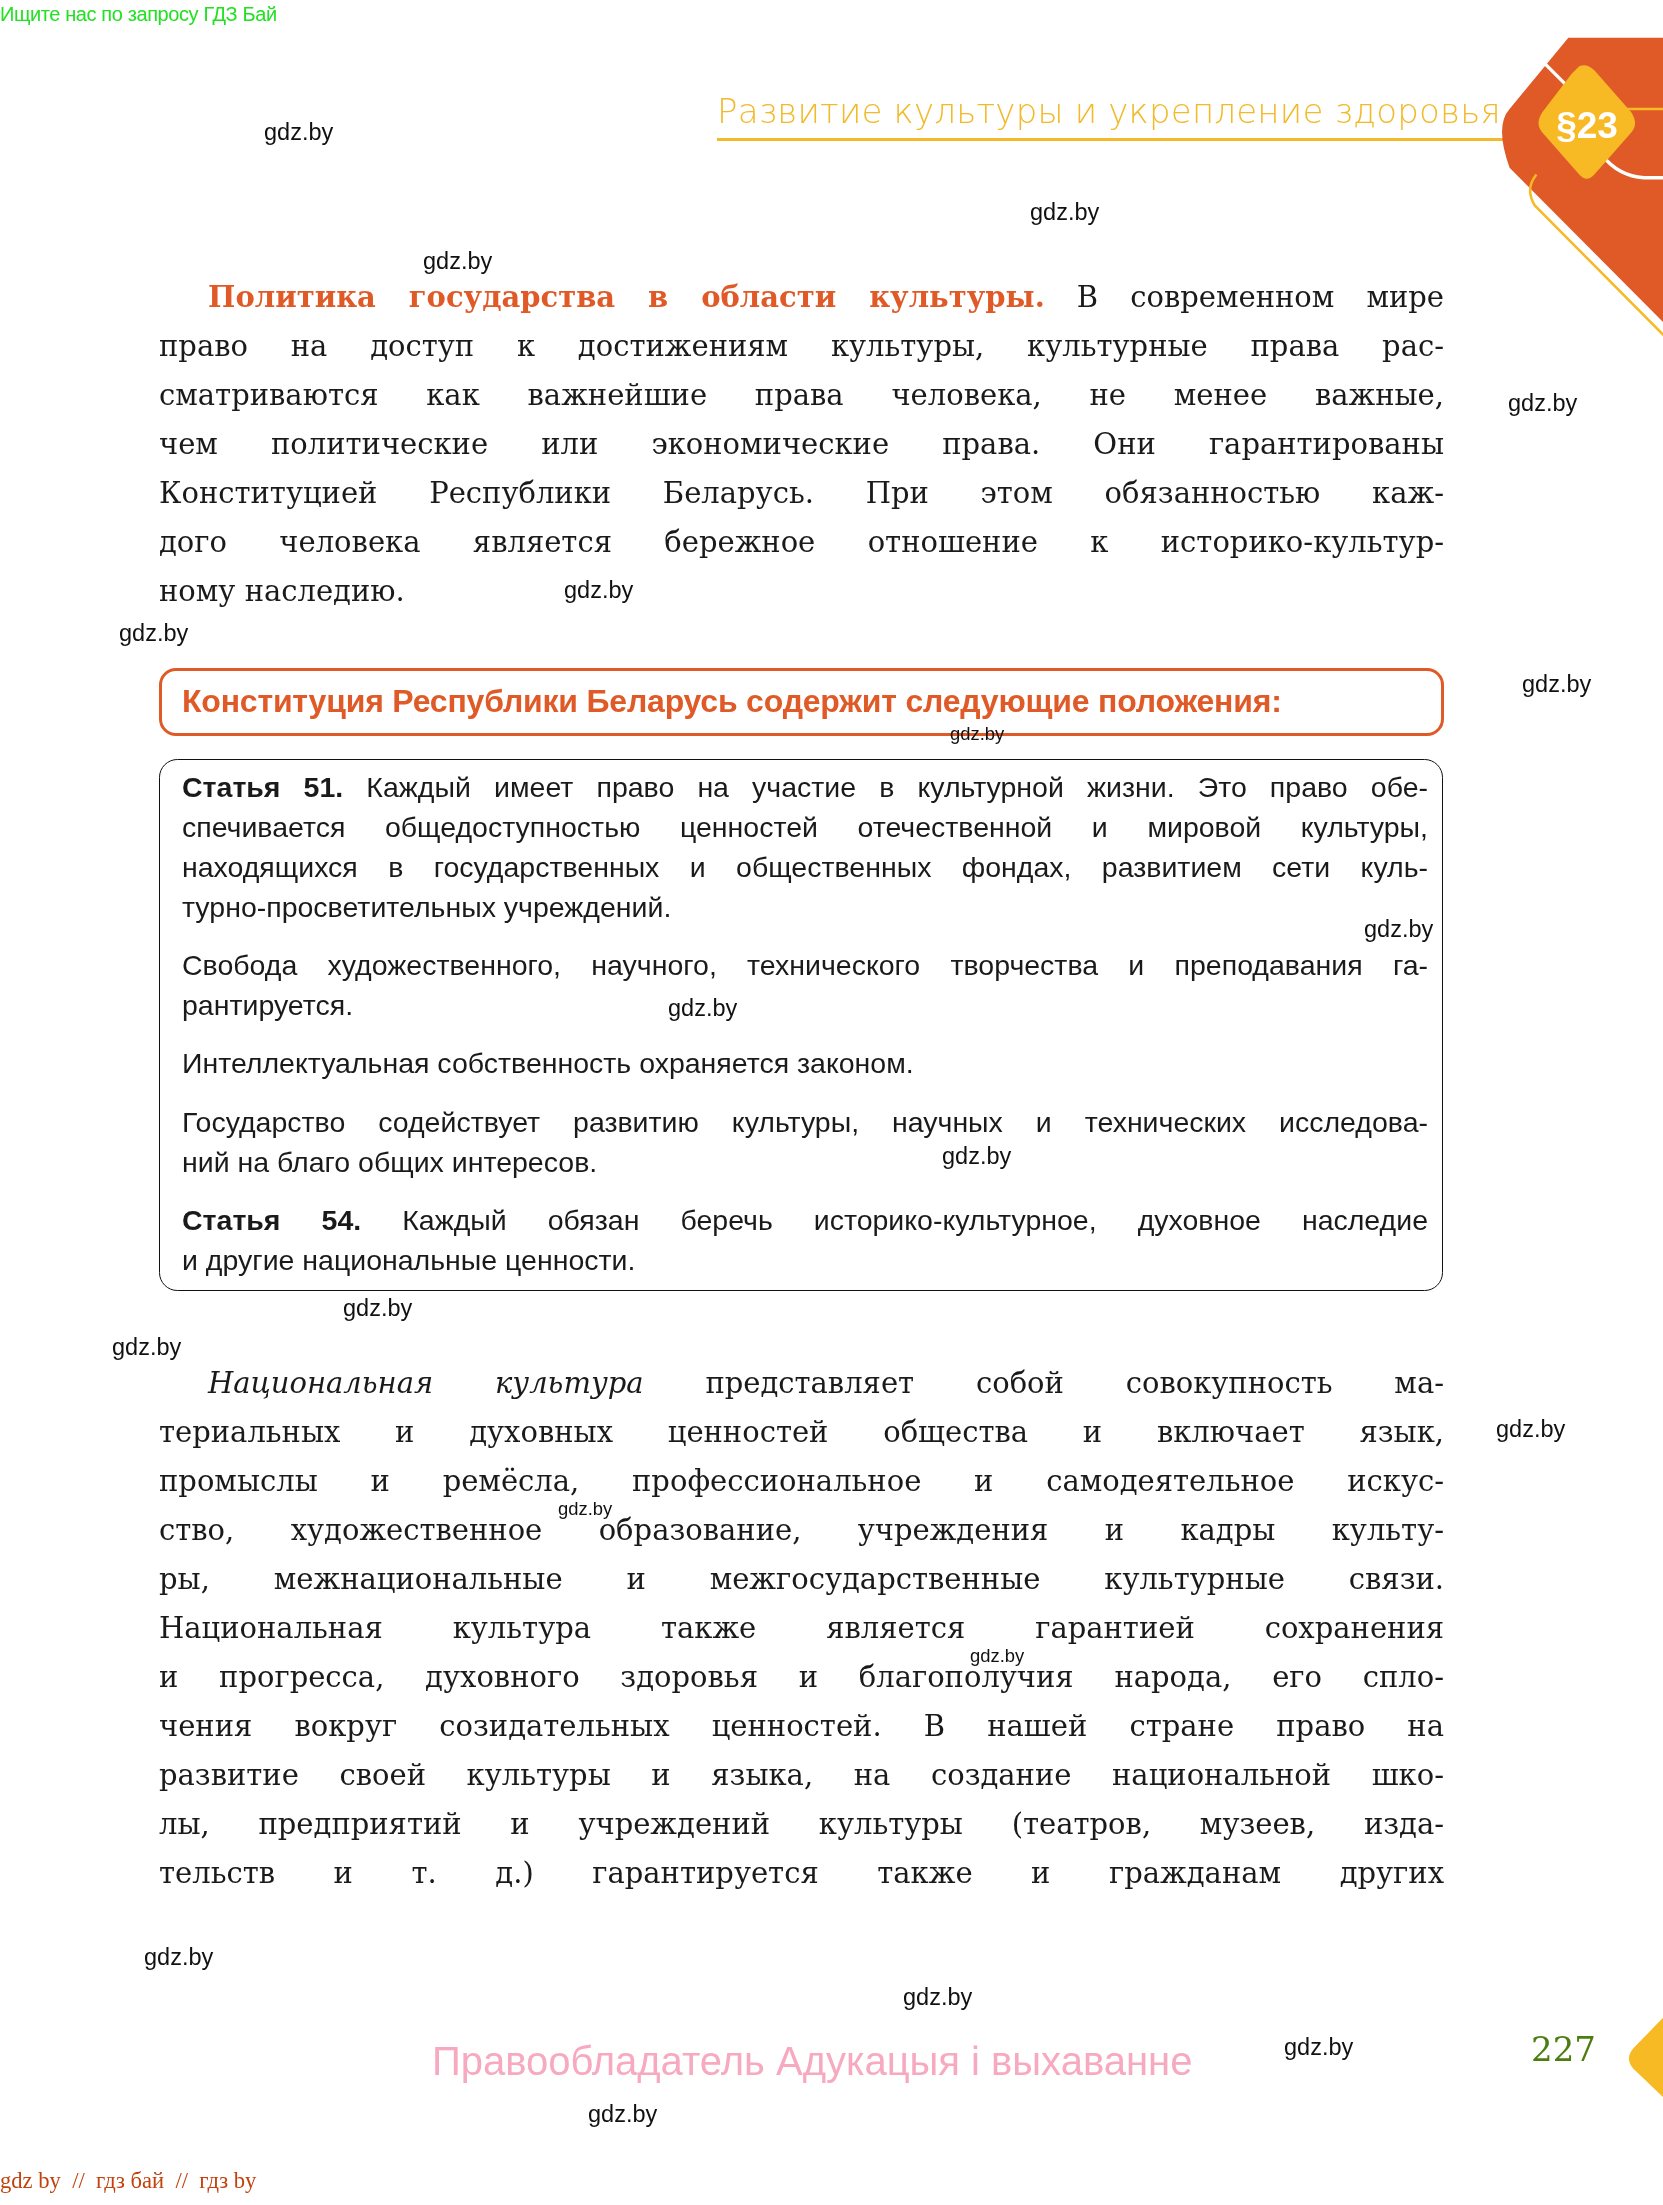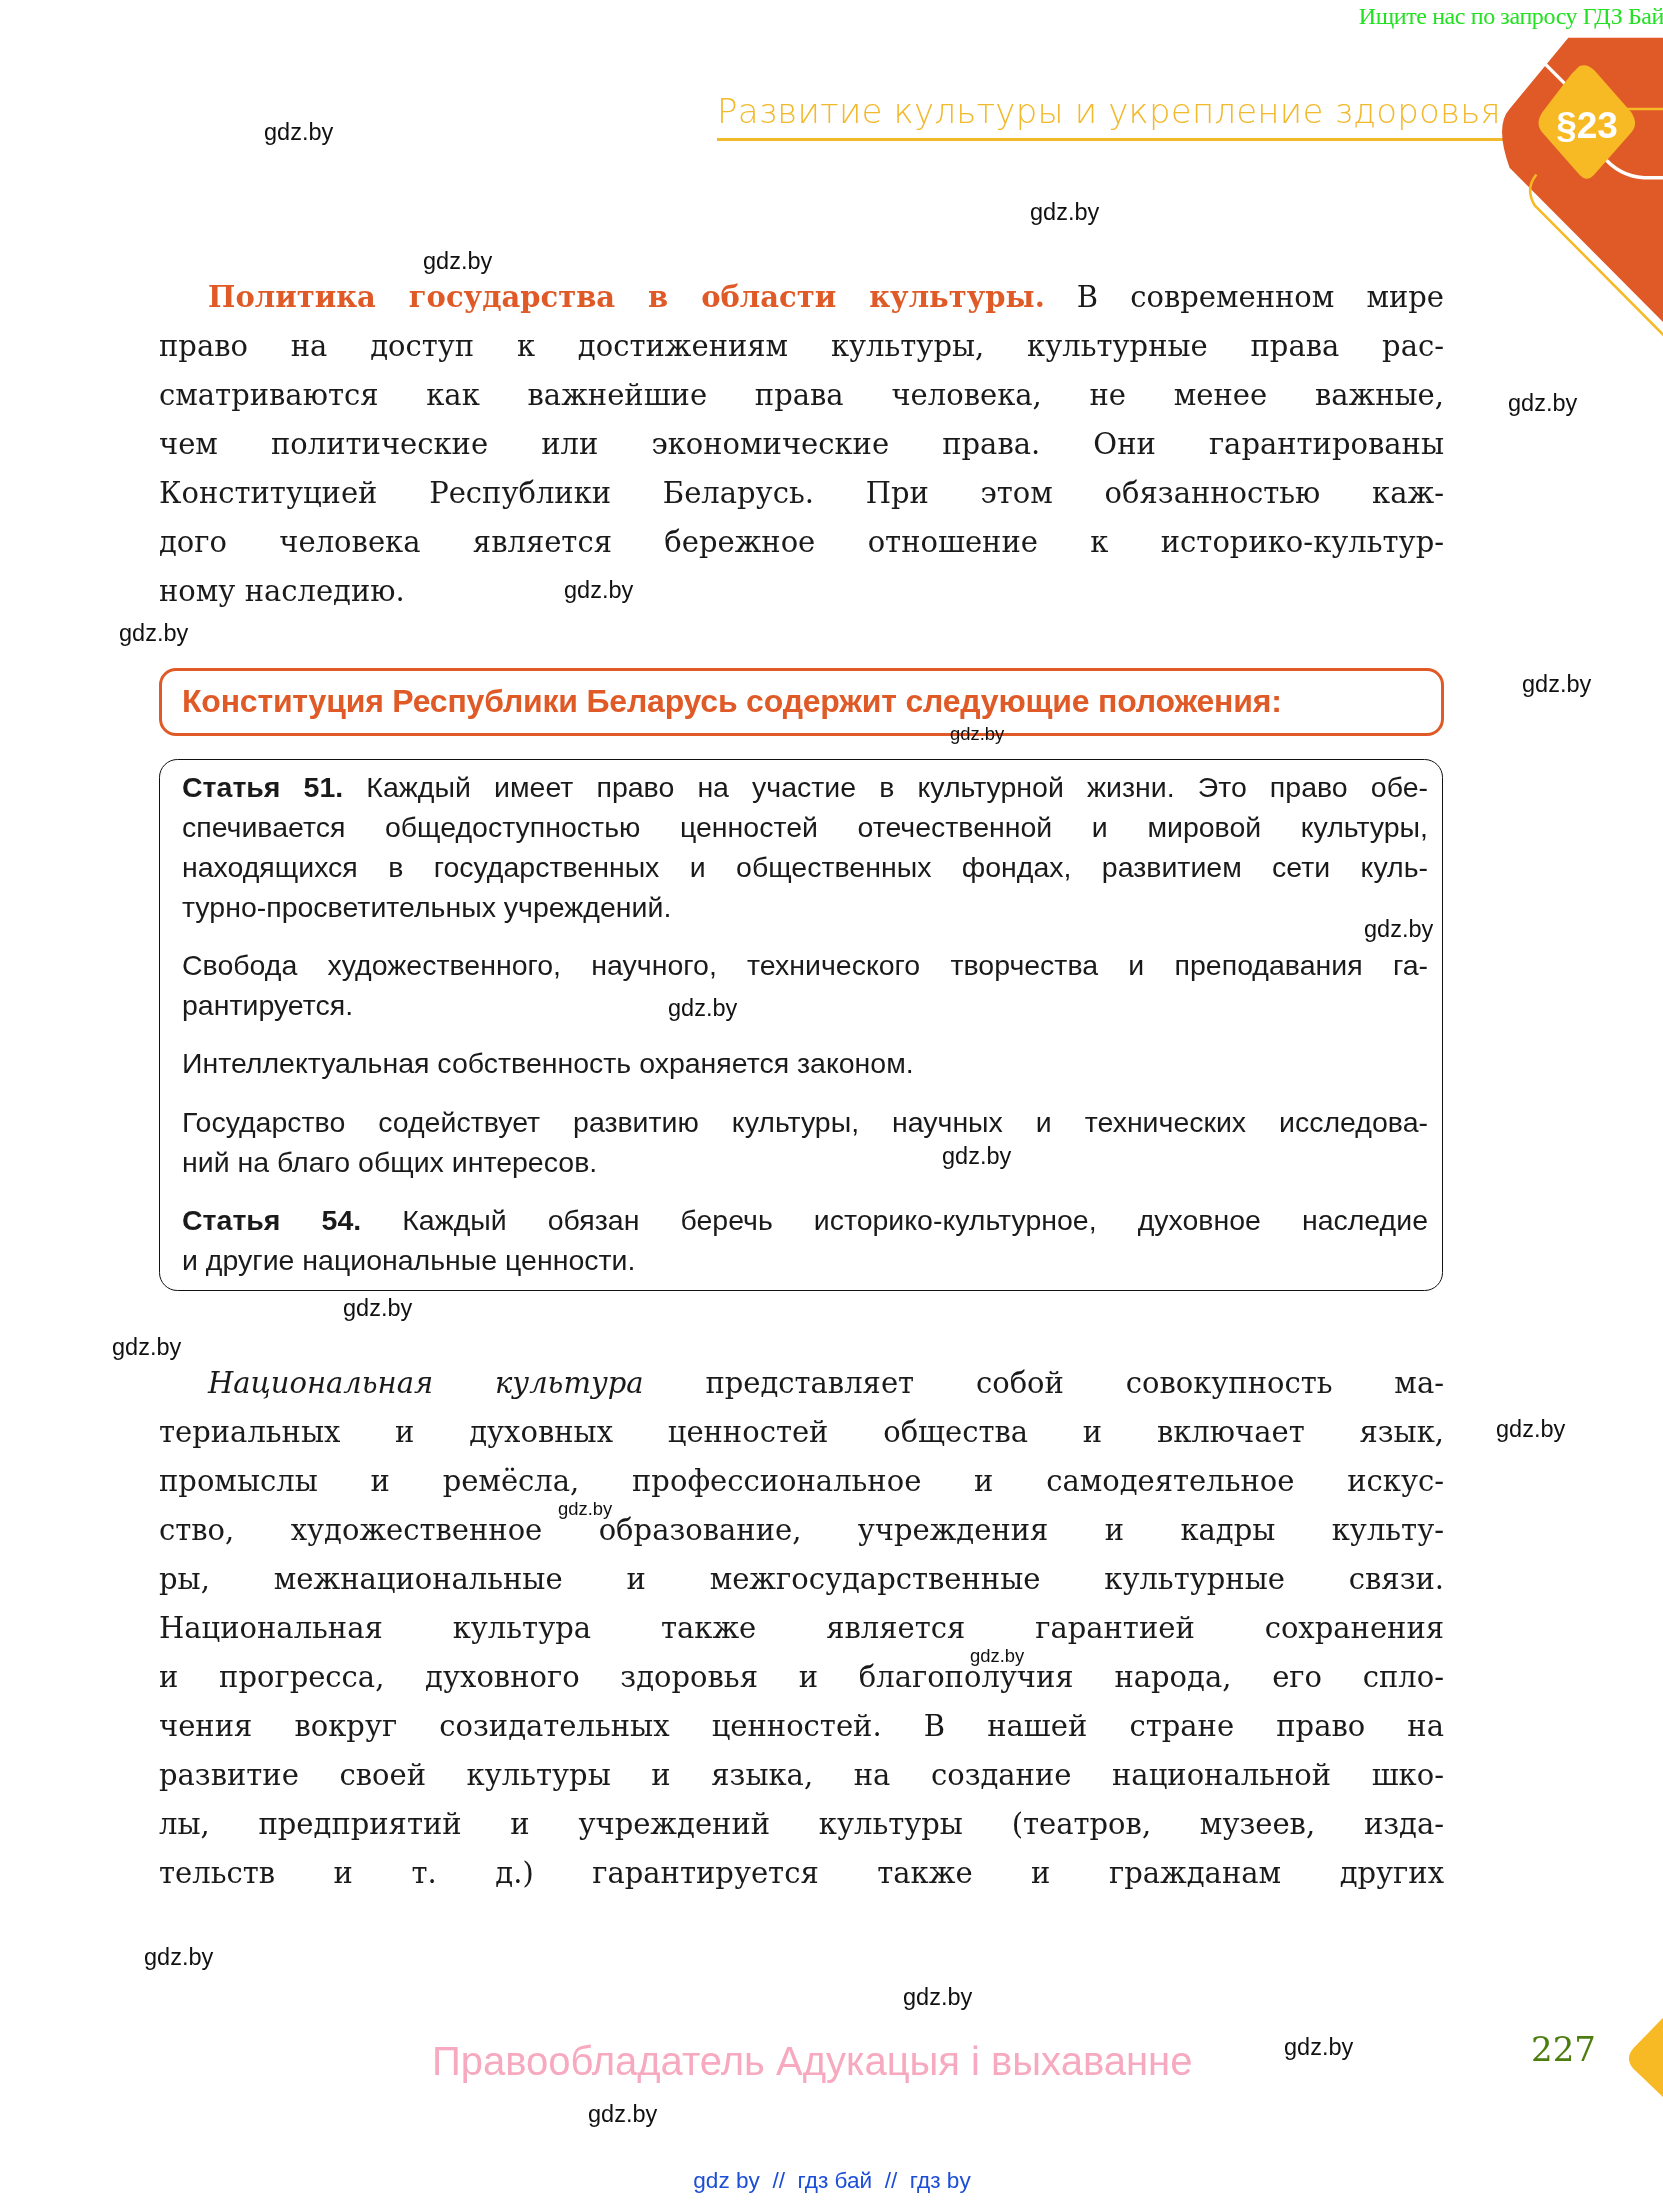--- a/index.html
+++ b/index.html
@@ -1,19 +1,19 @@
 <!DOCTYPE html>
 <html style="font-size:13.4px"><head>
 <meta charset="utf-8">
 <style>
   html, body { margin: 0; padding: 0; background: #ffffff; }
   body { width: 1664px; height: 2205px; position: relative; overflow: hidden; font-family: "Liberation Sans", sans-serif; color: #111; }
   .abs { position: absolute; }
 
-  .top-search { left: 0; width: 1664px; top: 3.4px; text-align: right; color: #22e022; font-family: Liberation Serif, serif; font-size: 24px; letter-spacing: -0.4px; }
+  .top-search { left: 0; width: 1664px; top: 3.4px; text-align: left; color: #22e022; font-family: Liberation Sans, sans-serif; font-size: 20px; letter-spacing: -0.4px; }
 
   .running-head { left: 717px; top: 91px; font-size: 34px; color: #f2b92a; font-family: "DejaVu Sans", sans-serif; font-weight: 300; letter-spacing: 0.2px; white-space: nowrap; }
   .running-rule { left: 717px; top: 138px; width: 788px; height: 3.4px; background: #f2b92a; }
 
   .badge-wrap { left: 1476px; top: 25px; width: 188px; height: 319px; }
 
   .wm { font-family: Liberation Sans, sans-serif; font-size: 23.5px; color: #111; white-space: nowrap; }
   .wm-small { font-size: 18.4px; }
 
   .para { left: 159px; width: 1285px; font-family: "DejaVu Serif", serif; font-size: 29px; line-height: 49px; text-align: justify; color: #1a1a1a; }
@@ -30,21 +30,21 @@
   .const-inner { position: absolute; left: 22px; top: 6.7px; width: 1246px; font-family: "Liberation Sans", sans-serif; font-size: 28.5px; line-height: 40px; color: #1a1a1a; }
   .const-inner p { margin: 0 0 18.4px 0; }
   .const-inner .line { display: block; text-align: justify; text-align-last: justify; white-space: nowrap; }
   .const-inner .line.last { text-align-last: left; }
   .const-inner b { font-weight: bold; }
 
   .copyright { left: 432px; top: 2039px; font-family: "Liberation Sans", sans-serif; font-size: 40px; color: #f7a9c0; white-space: nowrap; }
   .page-num { left: 1531px; top: 2029px; font-family: "DejaVu Serif", serif; font-size: 34px; color: #4d7c0f; }
   .page-tab { left: 1618px; top: 2008px; width: 101px; height: 101px; }
 
-  .footer-links { left: 0; width: 1664px; top: 2168px; text-align: center; font-family: Liberation Sans, sans-serif; font-size: 22.6px; color: #1d4ed8; white-space: pre; }
+  .footer-links { left: 0; width: 1664px; top: 2168px; text-align: left; font-family: Liberation Serif, serif; font-size: 22.6px; color: #c2410c; white-space: pre; }
 </style>
 </head>
 <body>
 
 <div class="abs top-search">Ищите нас по запросу ГДЗ Бай</div>
 
 <div class="abs running-head">Развитие культуры и укрепление здоровья нации</div>
 <div class="abs running-rule"></div>
 
 <div class="abs badge-wrap">

